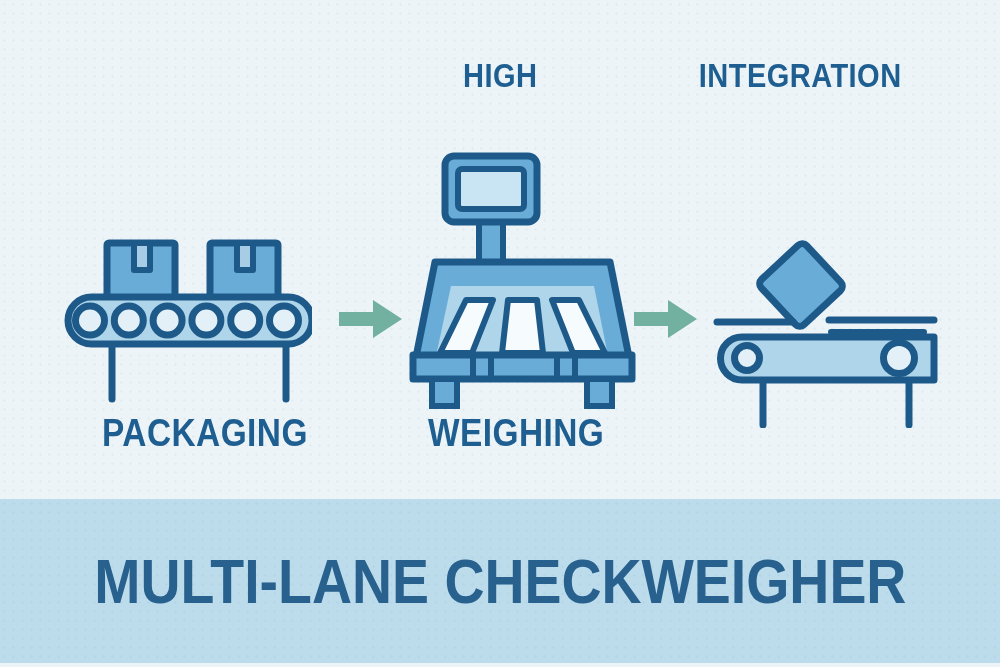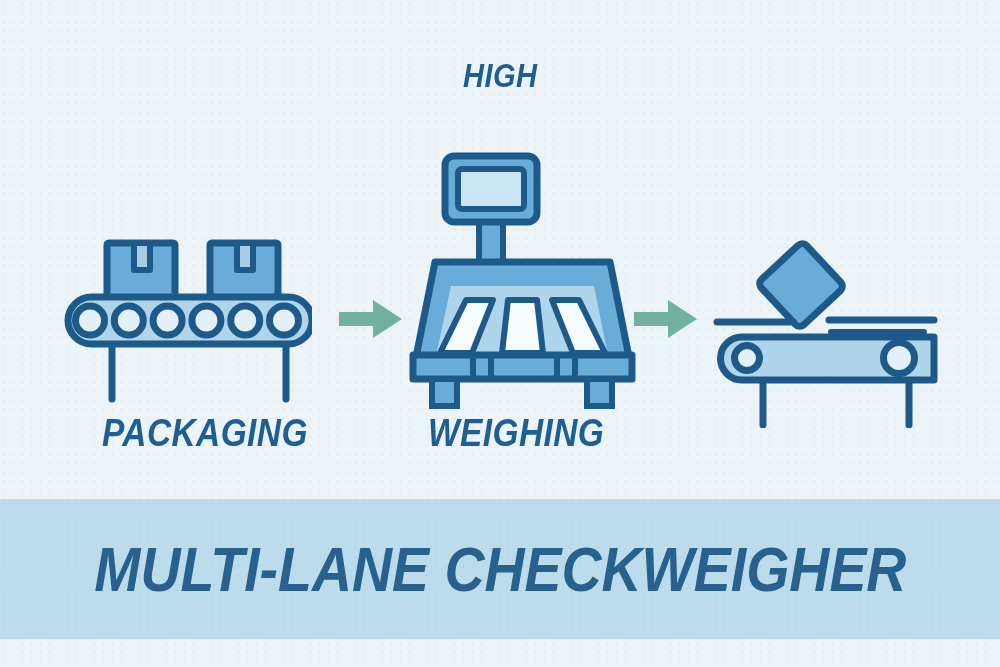--- a/index.html
+++ b/index.html
@@ -2,21 +2,20 @@
 <html style="--bg: #ecf4f8; --ink: #1e5a89; --text: #1e5e90; --mid: #69acd8; --belt: #aed5e9; --screen: #c9e4f2; --pale: #e3f0f7; --lane: #f6fbfd; --tape: #a6cde5; --arrow: #72b09f; --bannerbg: #bcdcec; --bannertext: #28618e;"><head>
 <meta charset="utf-8">
 <style>
   html,body { margin:0; padding:0; }
   .canvas {
     position:relative; width:1000px; height:667px; overflow:hidden;
     background-color: var(--bg, #ecf4f8);
     background-image: radial-gradient(rgba(31,92,139,0.05) 1px, transparent 1.2px);
     background-size: 9px 9px;
     font-family: "Liberation Sans", sans-serif;
-    font-style: italic;
   }
   .condense { display:inline-block; transform:scaleX(0.88); transform-origin:center; white-space:nowrap; }
   .callout {
     position:absolute; width:300px; text-align:center;
     color: var(--text, #1e5e90); font-weight:700; font-size:33px; line-height:37px;
     letter-spacing:0.5px;
   }
   .callout-hp { left:350px; top:57px; }
   .callout-ei { left:650px; top:57px; }
   .stage-label {
@@ -27,21 +26,21 @@
   .stage-label-1 { left:65px; }
   .stage-label-2 { left:376px; }
   .stage-label-3 { left:685px; }
   .icon-abs { position:absolute; }
   .icon-packaging { left:60px; top:222px; }
   .icon-weighing  { left:405px; top:148px; }
   .icon-rejection { left:703px; top:233px; }
   .arrow-1 { left:339px; top:297px; }
   .arrow-2 { left:634px; top:297px; }
   .banner {
-    position:absolute; left:0; top:499px; width:1000px; height:140px;
+    position:absolute; left:0; top:499px; width:1000px; height:164px;
     background-color: var(--bannerbg, #bcdcec);
     background-image: radial-gradient(rgba(31,92,139,0.05) 1px, transparent 1.2px);
     background-size: 9px 9px;
     display:flex; align-items:center; justify-content:center;
   }
   .banner-title {
     color: var(--bannertext, #28618e); font-weight:700; font-size:63px;
     letter-spacing:0px; line-height:1;
   }
   svg .ink-stroke { stroke: var(--ink, #1e5a89); }
@@ -49,20 +48,21 @@
 </head>
 <body>
 
 <div class="canvas">
 
   <div class="callout callout-hp">
     <div><span class="condense">HIGH</span></div>
   </div>
 
   <div class="callout callout-ei">
+    <div><span class="condense">INTEGRATION</span></div>
   </div>
 
   <svg class="icon-abs icon-packaging" width="252" height="185" viewBox="0 0 252 185" fill="none">
 
     <line class="ink-stroke" x1="52" y1="118" x2="52" y2="177" stroke-width="7" stroke-linecap="round"></line>
     <line class="ink-stroke" x1="226" y1="118" x2="226" y2="177" stroke-width="7" stroke-linecap="round"></line>
 
     <rect class="ink-stroke" x="47" y="21" width="68" height="56" rx="2" fill="var(--mid)" stroke-width="7" stroke-linejoin="round"></rect>
     <rect class="ink-stroke" x="150" y="21" width="68" height="56" rx="2" fill="var(--mid)" stroke-width="7" stroke-linejoin="round"></rect>
     <rect class="ink-stroke" x="74" y="21" width="16" height="27" fill="var(--tape)" stroke-width="6" stroke-linejoin="round"></rect>

